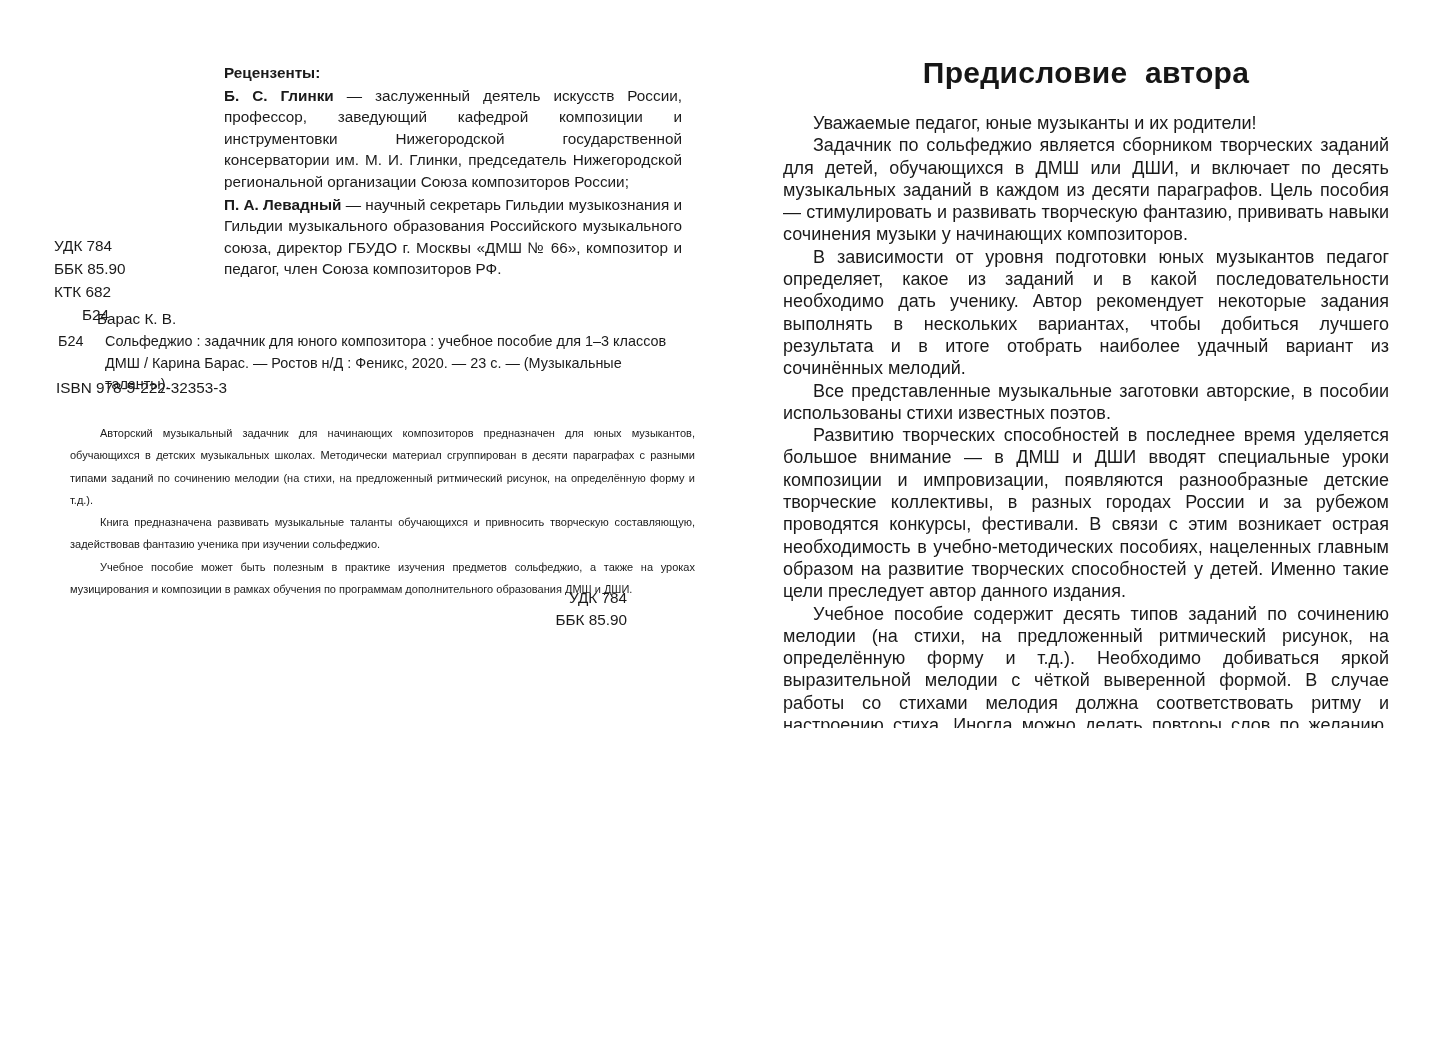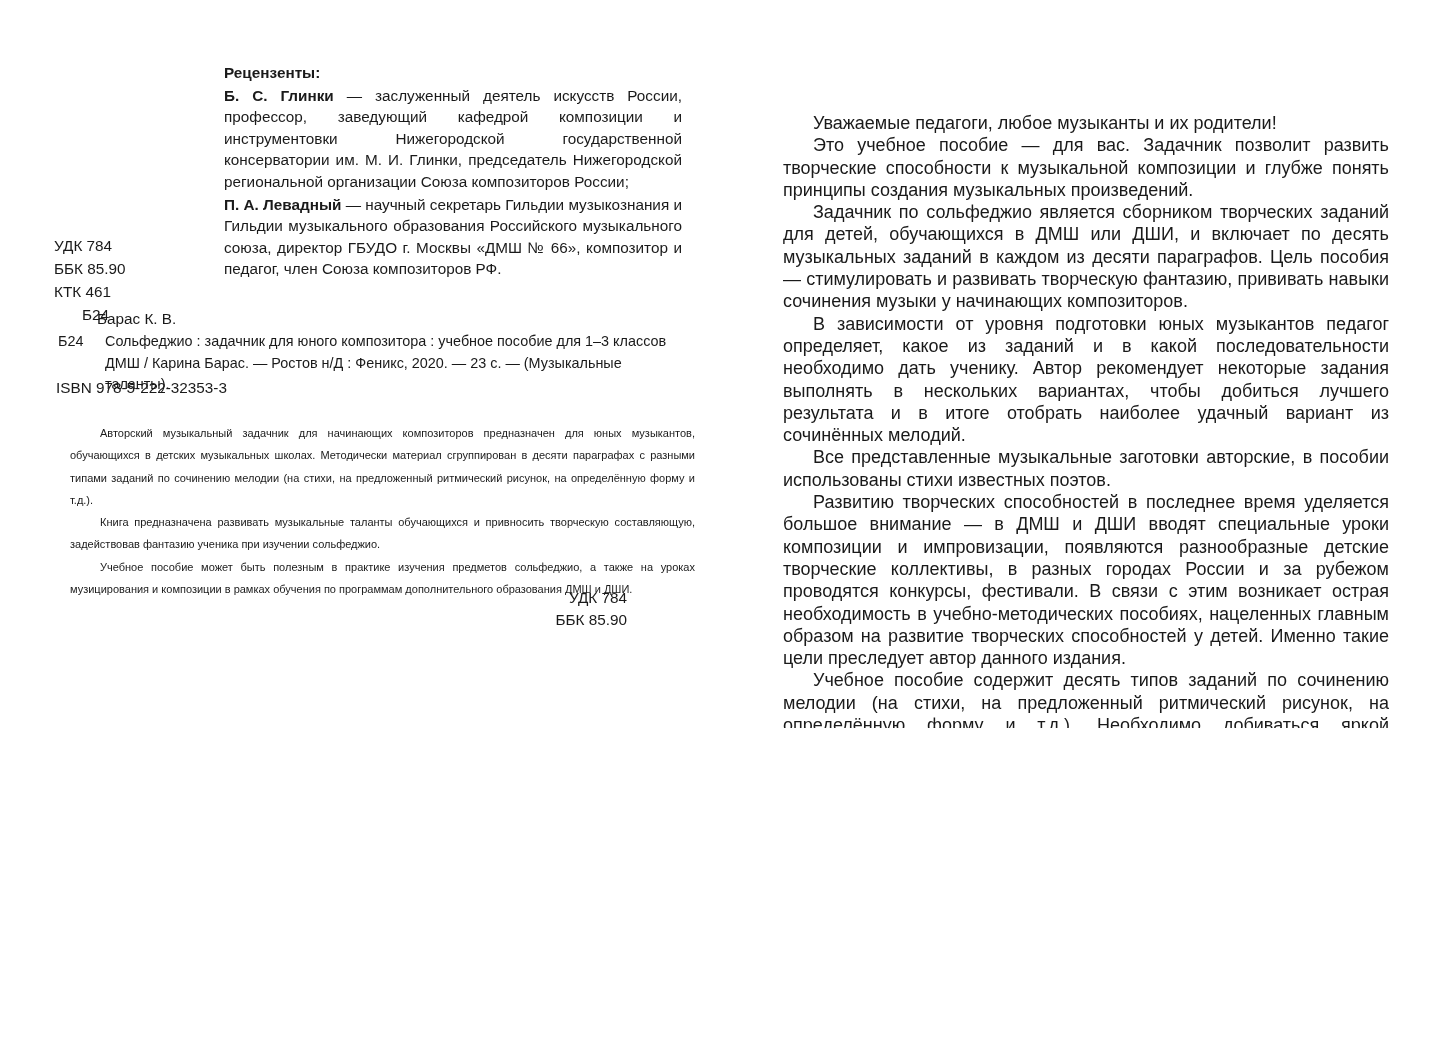--- a/index.html
+++ b/index.html
@@ -94,21 +94,21 @@
 
     <div class="reviewers">
       <p class="rev-heading">Рецензенты:</p>
       <p class="rev-para"><b>Б. С. Глинки</b><span> — заслуженный деятель искусств России, профессор, заведующий кафедрой композиции и инструментовки Нижегородской государственной консерватории им. М. И. Глинки, председатель Нижегородской региональной организации Союза композиторов России;</span></p>
       <p class="rev-para"><b>П. А. Левадный</b><span> — научный секретарь Гильдии музыкознания и Гильдии музыкального образования Российского музыкального союза, директор ГБУДО г. Москвы «ДМШ № 66», композитор и педагог, член Союза композиторов РФ.</span></p>
     </div>
 
     <div class="codes">
       <div>УДК 784</div>
       <div>ББК 85.90</div>
-      <div>КТК 461</div>
+      <div>КТК 682</div>
       <div class="indent">Б24</div>
     </div>
 
     <p class="author-heading">Барас К. В.</p>
 
     <div class="catalog">
       <span class="cat-code">Б24</span>
       <span class="cat-text">Сольфеджио : задачник для юного композитора : учебное пособие для 1–3 классов ДМШ / Карина Барас.  — Ростов н/Д : Феникс, 2020. — 23 с.   — (Музыкальные таланты).</span>
     </div>
 
@@ -125,24 +125,24 @@
       <div>ББК 85.90</div>
     </div>
 
     <p class="isbn-bottom">ISBN 978-5-222-32353-3</p>
 
 
   </section>
 
   <section class="page">
 
+    <h1 class="preface-title">Предисловие  автора</h1>
 
     <div class="preface-body">
-      <p>Уважаемые педагоги, любое музыканты и их родители!</p>
-      <p>Это учебное пособие — для вас. Задачник позволит развить творческие способности к музыкальной композиции и глубже понять принципы создания музыкальных произведений.</p>
+      <p>Уважаемые педагог, юные музыканты и их родители!</p>
       <p>Задачник по сольфеджио является сборником творческих заданий для детей, обучающихся в ДМШ или ДШИ, и включает по десять музыкальных заданий в каждом из десяти параграфов. Цель пособия — стимулировать и развивать творческую фантазию, прививать навыки сочинения музыки у начинающих композиторов.</p>
       <p>В зависимости от уровня подготовки юных музыкантов педагог определяет, какое из заданий и в какой последовательности необходимо дать ученику. Автор рекомендует некоторые задания выполнять в нескольких вариантах, чтобы добиться лучшего результата и в итоге отобрать наиболее удачный вариант из сочинённых мелодий.</p>
       <p>Все представленные музыкальные заготовки авторские, в пособии использованы стихи известных поэтов.</p>
       <p>Развитию творческих способностей в последнее время уделяется большое внимание — в ДМШ и ДШИ вводят специальные уроки композиции и импровизации, появляются разнообразные детские творческие коллективы, в разных городах России и за рубежом проводятся конкурсы, фестивали. В связи с этим возникает острая необходимость в учебно-методических пособиях, нацеленных главным образом на развитие творческих способностей у детей. Именно такие цели преследует автор данного издания.</p>
       <p>Учебное пособие содержит десять типов заданий по сочинению мелодии (на стихи, на предложенный ритмический рисунок, на определённую форму и т.д.). Необходимо добиваться яркой выразительной мелодии с чёткой выверенной формой. В случае работы со стихами мелодия должна соответствовать ритму и настроению стиха. Иногда можно делать повторы слов по желанию. Когда будет отобран достойный мелодический материал, ученику можно предложить дальнейшую работу с ним — сочинение аккомпанемента, изложение в двуручной фортепианной фактуре или для какого-либо музыкального инструмента. Задания на жанровые и вариационные преобразования дают большой простор для фантазии. Можно придумать любое количество вариантов, в любом музыкальном стиле и с использованием различных средств выразительности. Всё зависит от желания и конкретного замысла, которые ставит перед собой юный композитор.</p>
     </div>
 
     <div class="page-number">3</div>
 
   </section>

